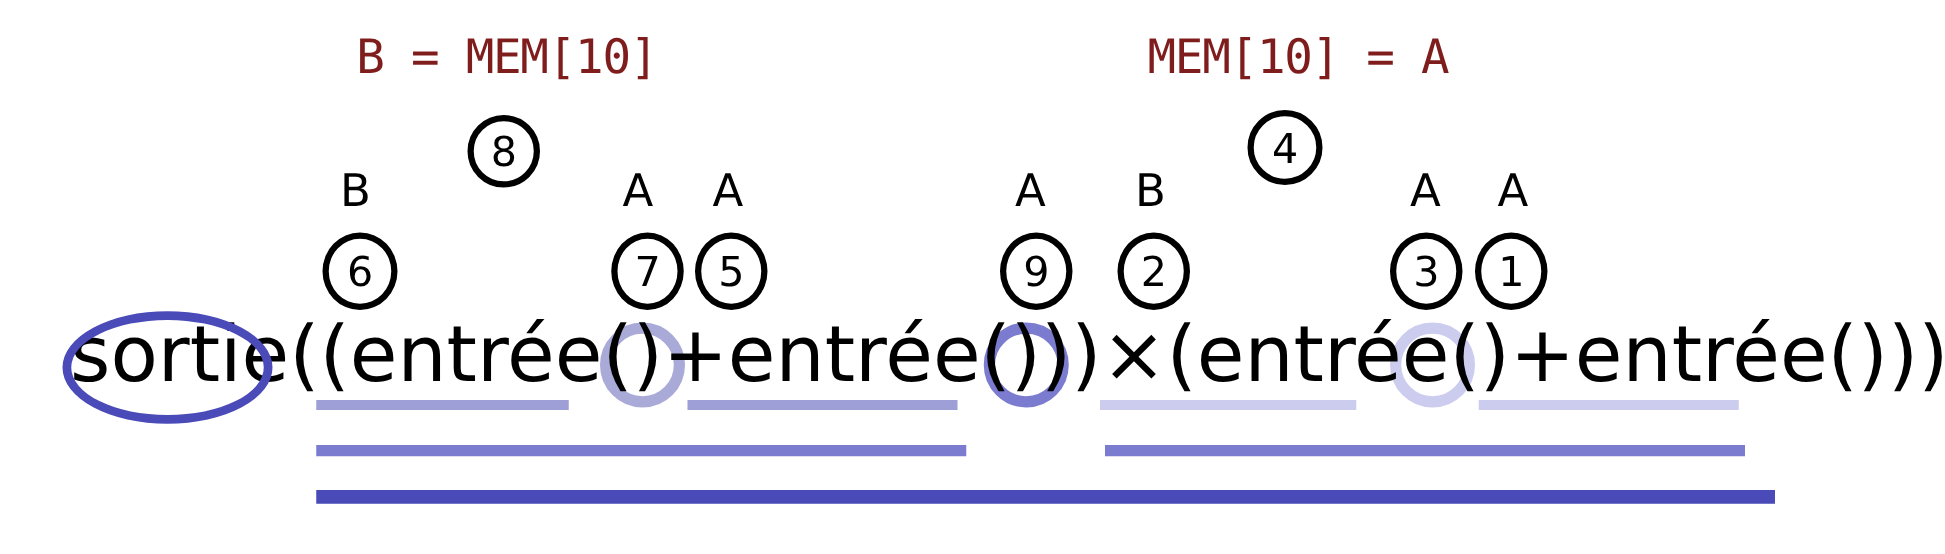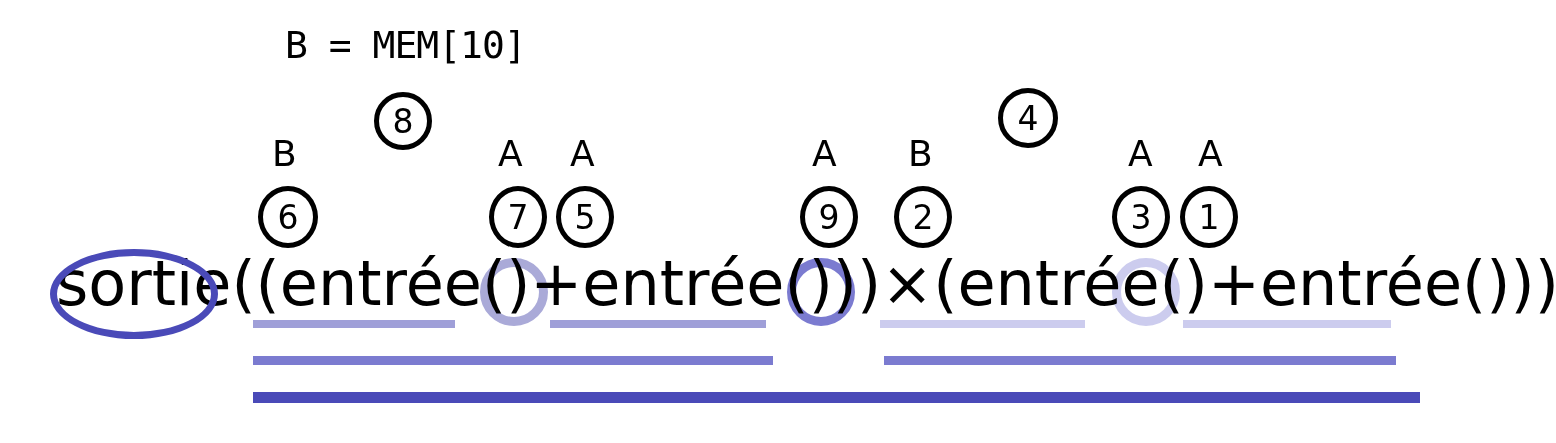--- a/index.html
+++ b/index.html
@@ -46,21 +46,21 @@
     color:#000;
     z-index:9;
     white-space:pre;
   }
 
   
   .memnote{
     position:absolute;
     font-size:38px;
     line-height:1;
-    color:#000000;
+    color:#7f1d1d;
     white-space:pre;
     z-index:9;
     font-family:"DejaVu Sans Mono","Liberation Mono",monospace;
     letter-spacing:-1px;
   }
 
   
   .opring{
     position:absolute;
     border-radius:50%;
@@ -88,20 +88,21 @@
   .bar.thin{height:8px;}
   .bar.thick{height:11px;}
 </style>
 </head>
 <body>
 
 <div id="stage">
 
   <div class="memnote" style="left:285px; top:26px;">B = MEM[10]</div>
 
+  <div class="memnote" style="left:918px; top:26px;">MEM[10] = A</div>
 
   <div class="step" style="left:374px; top:92px; width:58px; height:58px;">
     <span>8</span>
   </div>
 
   <div class="step" style="left:998px; top:88px; width:60px; height:60px;">
     <span>4</span>
   </div>
 
   <div class="reglabel" style="left:272px; top:136px;">B</div>

